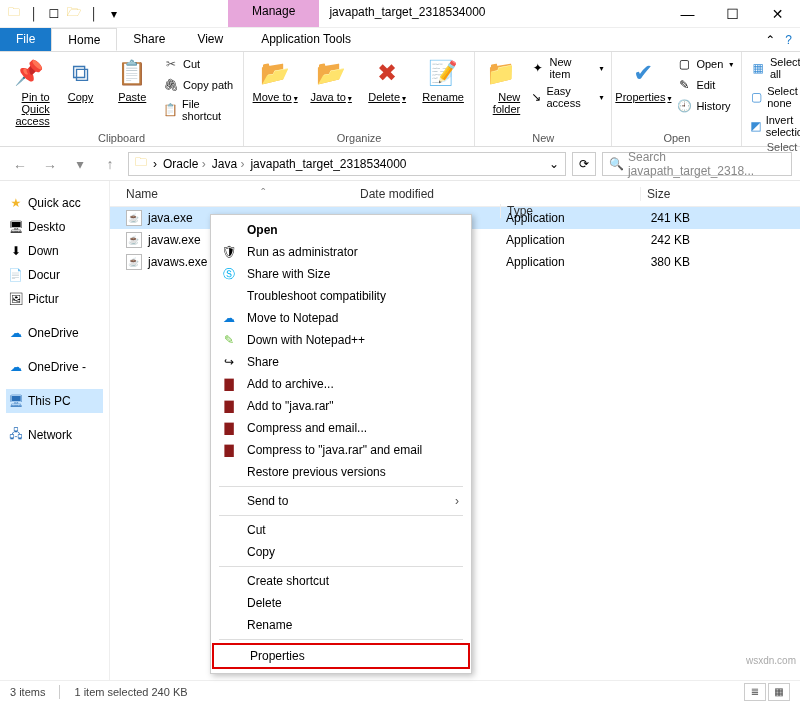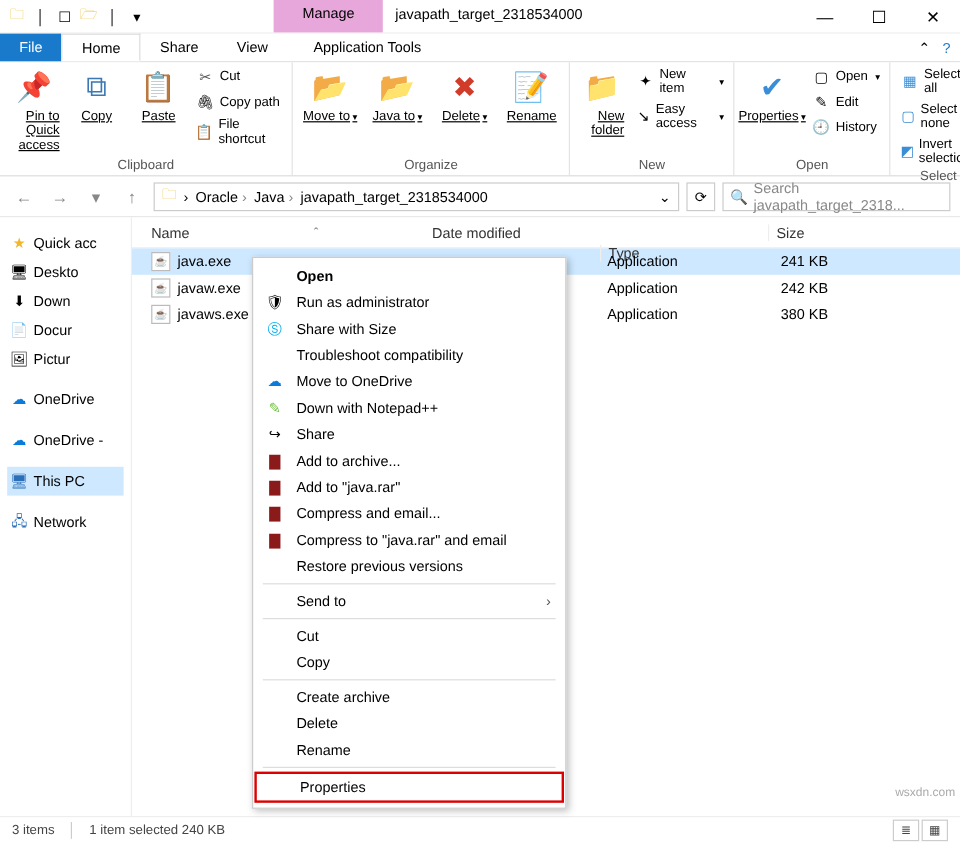--- a/index.html
+++ b/index.html
@@ -356,21 +356,21 @@
     </div>
   <div class="ctxitem">
       <span class="icon" style="color:#00aff0">Ⓢ</span>
       <span>Share with Size</span>
     </div>
   <div class="ctxitem">
       <span>Troubleshoot compatibility</span>
     </div>
   <div class="ctxitem">
       <span class="icon ic-cloud">☁</span>
-      <span>Move to OneDrive</span>
+      <span>Move to Notepad</span>
     </div>
   <div class="ctxitem">
       <span class="icon" style="color:#6bbf3a">✎</span>
       <span>Down with Notepad++</span>
     </div>
   <div class="ctxitem">
       <span class="icon">↪</span>
       <span>Share</span>
     </div>
   <div class="ctxitem">
@@ -399,21 +399,21 @@
     </div>
   <div class="ctxsep"></div>
   <div class="ctxitem">
       <span>Cut</span>
     </div>
   <div class="ctxitem">
       <span>Copy</span>
     </div>
   <div class="ctxsep"></div>
   <div class="ctxitem">
-      <span>Create archive</span>
+      <span>Create shortcut</span>
     </div>
   <div class="ctxitem">
       <span>Delete</span>
     </div>
   <div class="ctxitem">
       <span>Rename</span>
     </div>
   <div class="ctxsep"></div>
   <div class="ctx-highlight">
     <div class="ctxitem">

